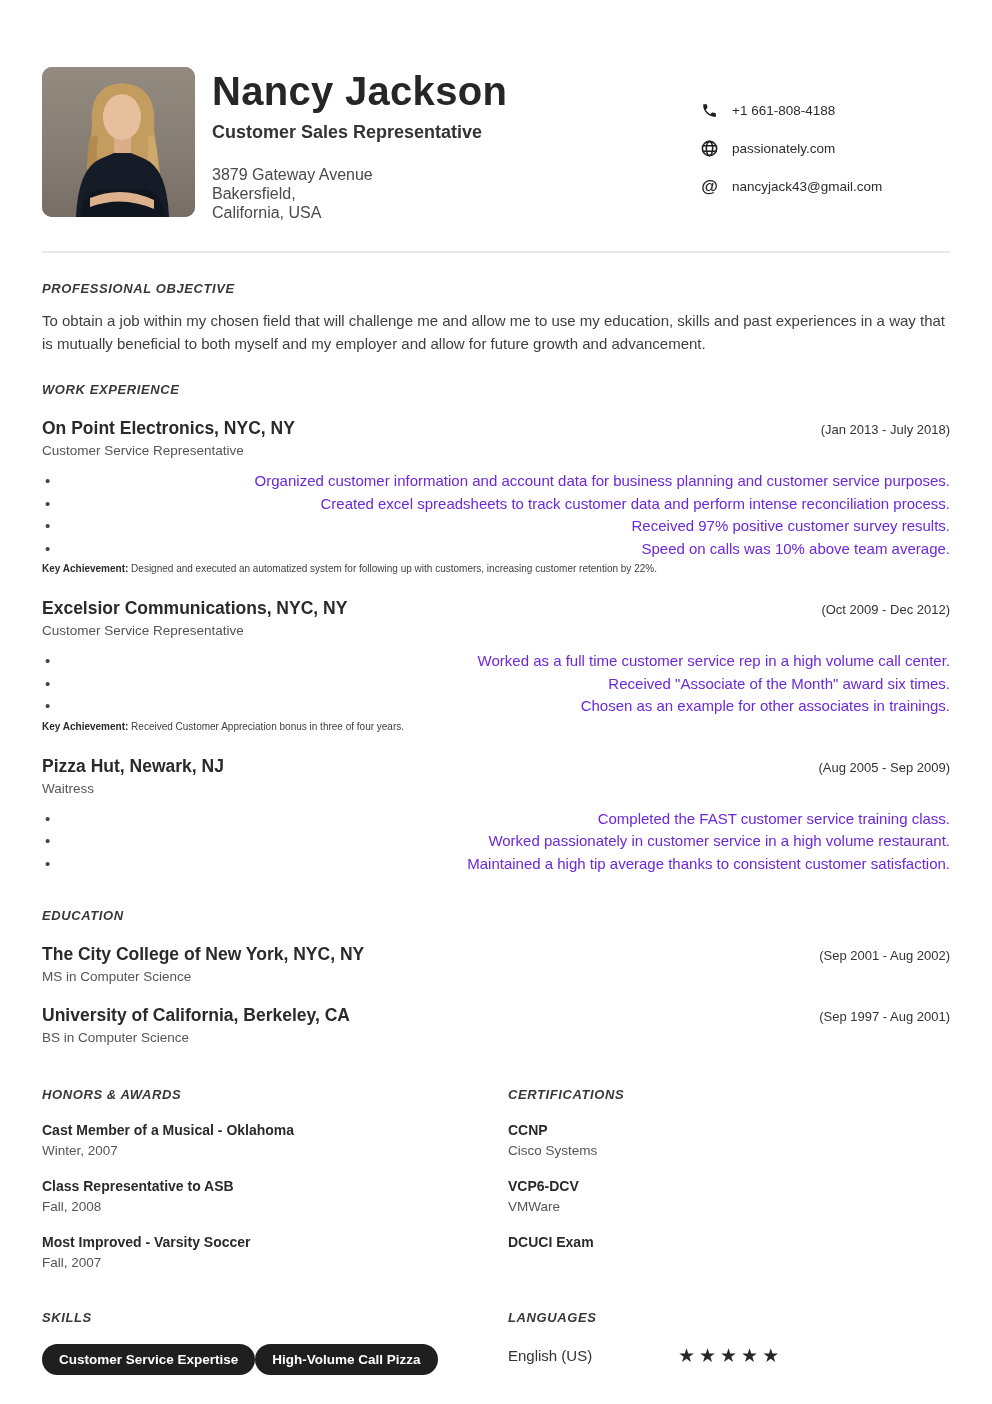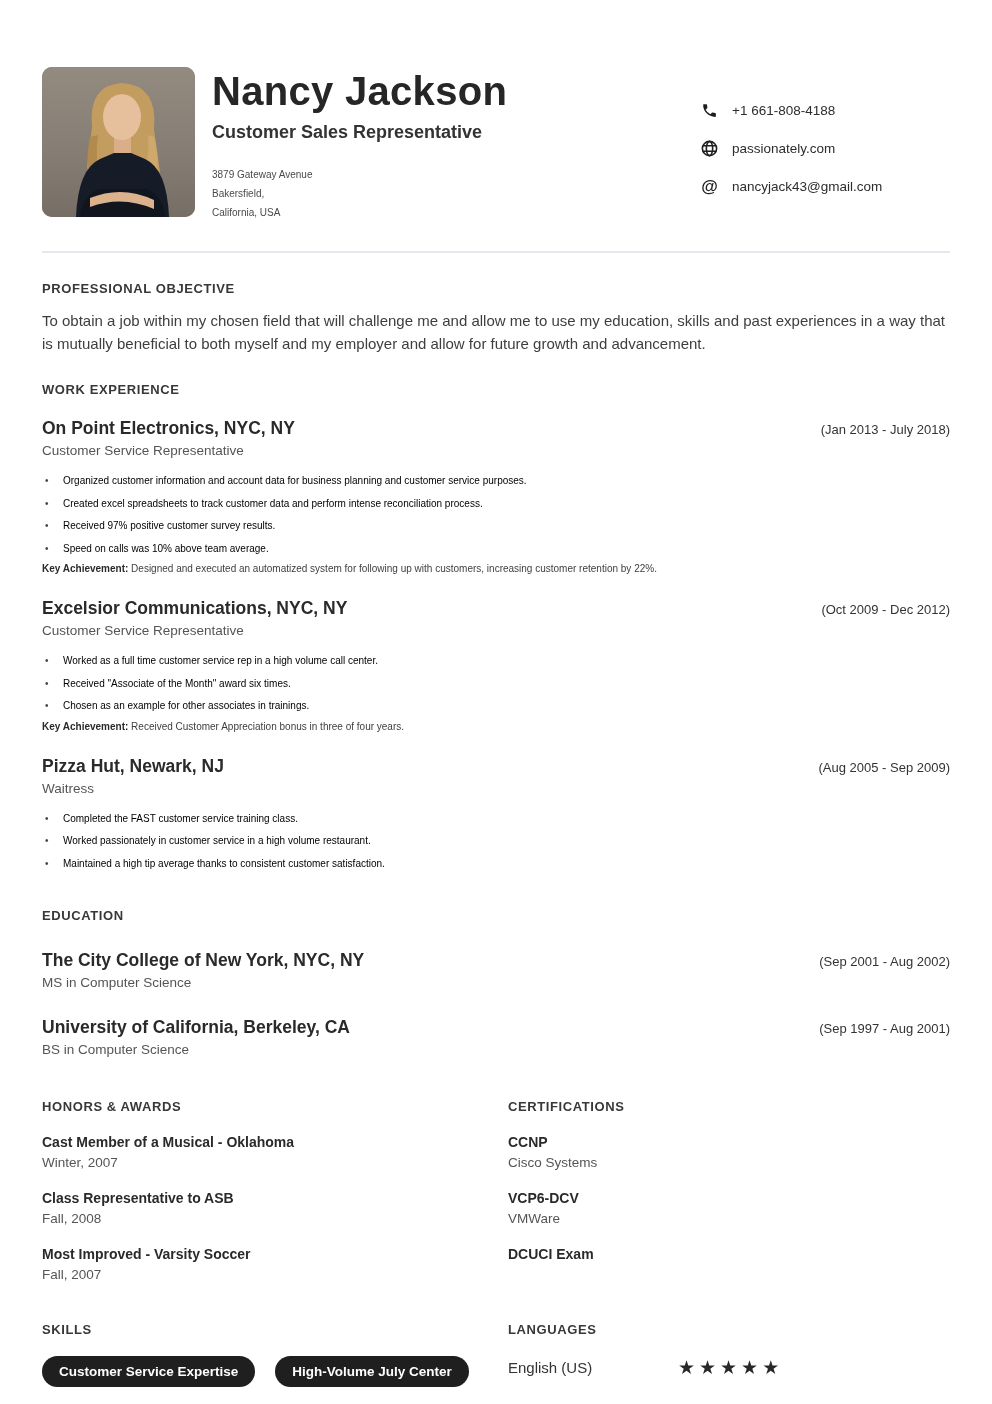--- a/index.html
+++ b/index.html
@@ -13,59 +13,59 @@
   
   .header { display: flex; padding-top: 67px; }
   .photo {
     width: 153px; height: 150px; border-radius: 10px; overflow: hidden;
     flex: none; background: #857c73;
   }
   .photo svg { display: block; }
   .header-main { flex: 1; padding-left: 17px; padding-top: 2px; }
   .name { margin: 0; font-size: 40px; font-weight: 800; letter-spacing: 0.3px; color: #262626; line-height: 1.1; }
   .job-subtitle { margin-top: 9px; font-size: 18px; font-weight: 700; color: #333; }
-  .address { margin-top: 22px; font-size: 10px; line-height: 19px; color: #4a4a4a; }
+  .address { margin-top: 22px; font-size: 16px; line-height: 19px; color: #4a4a4a; }
   .contacts { width: 250px; flex: none; padding-top: 34px; }
   .contact-row { display: flex; align-items: center; margin-bottom: 19px; cursor: pointer; }
   .contact-icon { width: 19px; height: 19px; flex: none; margin-right: 13px; display: flex; align-items: center; justify-content: center; }
   .contact-icon svg { display: block; }
   .at-glyph { font-size: 17px; font-weight: 700; color: #1e1e1e; line-height: 1; }
   .contact-text { font-size: 13.5px; font-weight: 500; color: #2d2d2d; }
 
   .divider { height: 2px; background: #e5e9ee; margin-top: 29px; }
 
   
-  .section-heading { font-size: 13px; font-weight: 700; letter-spacing: 0.6px; color: #383838; }
+  .section-heading { font-size: 13px; font-weight: 700; letter-spacing: 0.6px; color: #383838; font-style: italic; }
   .objective-section { margin-top: 28px; }
   .objective-text { margin-top: 14px; font-size: 15px; line-height: 22.5px; color: #3e3e3e; }
 
   .work-section { margin-top: 27px; }
   .job { margin-top: 21px; }
   .job-head { display: flex; justify-content: space-between; align-items: baseline; }
   .job-title { font-size: 17.5px; font-weight: 700; color: #2a2a2a; }
   .job-dates { font-size: 13px; font-weight: 500; color: #333; white-space: nowrap; }
   .job-role { margin-top: 4px; font-size: 13.5px; color: #555; }
   ul.bullets { margin: 12px 0 0 0; padding: 0; list-style: none; }
-  ul.bullets li { position: relative; padding-left: 21px; font-size: 10px; line-height: 22.5px; color: #000000; }
+  ul.bullets li { position: relative; padding-left: 21px; font-size: 15px; line-height: 22.5px; color: #6d28d9; text-align: right; }
   ul.bullets li::before { content: "•"; position: absolute; left: 3px; color: #444; }
   .key-line { font-size: 10px; line-height: 17px; color: #3e3e3e; }
   .key-label { font-weight: 700; color: #2a2a2a; }
 
   .education-section { margin-top: 33px; }
-  .edu { margin-top: 27px; }
+  .edu { margin-top: 21px; }
   .edu-sub { margin-top: 4px; font-size: 13.5px; color: #555; }
 
   .two-col { display: grid; grid-template-columns: 466px 1fr; }
   .honors-grid { margin-top: 42px; }
   .award-item, .cert-item { margin-top: 20px; }
   .item-title { font-size: 14px; font-weight: 700; color: #2a2a2a; }
   .item-sub { margin-top: 5px; font-size: 13.5px; color: #555; }
 
   .skills-grid { margin-top: 40px; }
-  .pills { display: flex; flex-wrap: wrap; gap: 15px 20px; margin-top: 19px; max-width: 440px; }
+  .pills { display: flex; flex-wrap: wrap; gap: 15px 0; margin-top: 19px; max-width: 440px; }
   .pill {
     background: #1f1f1f; color: #fff; font-size: 13.5px; font-weight: 700;
     padding: 8px 17px; border-radius: 17px; white-space: nowrap;
   }
   .lang-rows { margin-top: 19px; }
   .lang-row { display: flex; align-items: center; margin-bottom: 16px; }
   .lang-name { width: 170px; font-size: 15px; color: #333; }
   .lang-stars { font-size: 19px; letter-spacing: 4px; color: #282828; }
 </style>
 </head>
@@ -247,21 +247,21 @@
         <div class="item-title">DCUCI Exam</div>
       </div>
     </div>
   </div>
 
   <div class="two-col skills-grid">
     <div>
       <div class="section-heading">SKILLS</div>
       <div class="pills">
         <span class="pill">Customer Service Expertise</span>
-        <span class="pill">High-Volume July Center</span>
+        <span class="pill">High-Volume Call Pizza</span>
 
       </div>
     </div>
     <div>
       <div class="section-heading">LANGUAGES</div>
       <div class="lang-rows">
         <div class="lang-row">
           <span class="lang-name">English (US)</span>
           <span class="lang-stars">★★★★★</span>
         </div>

